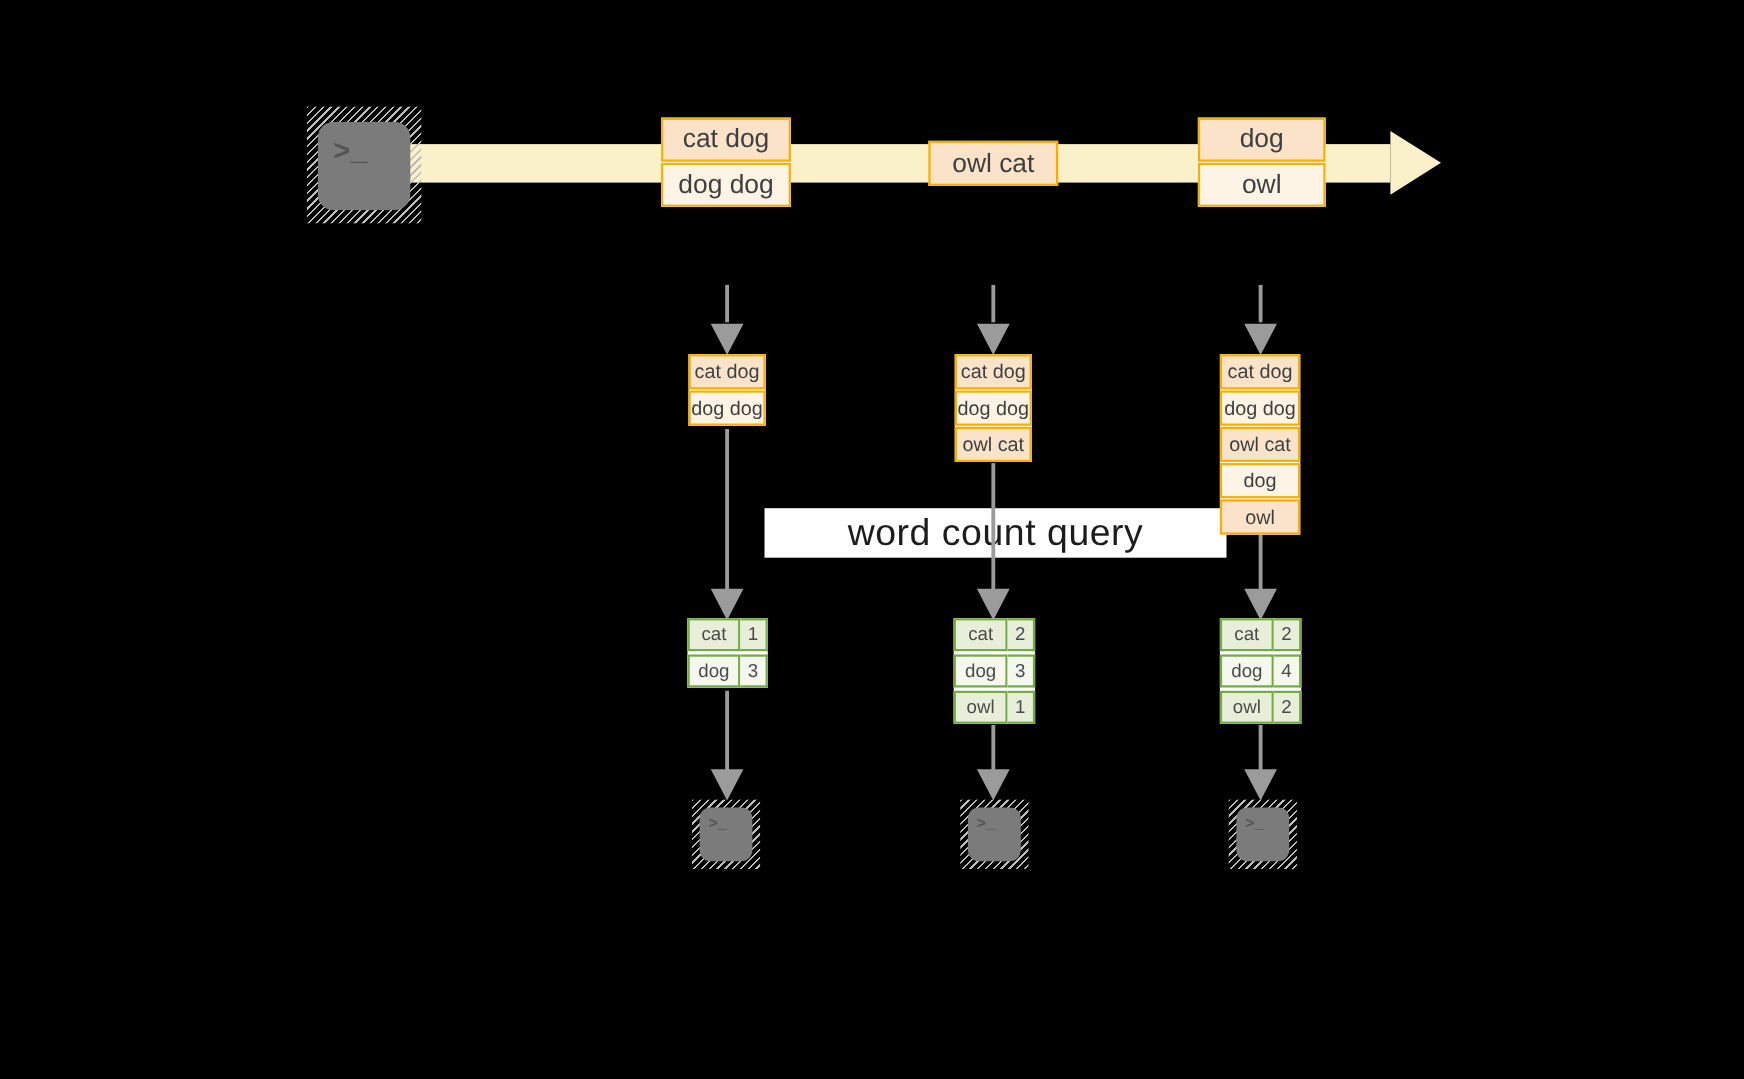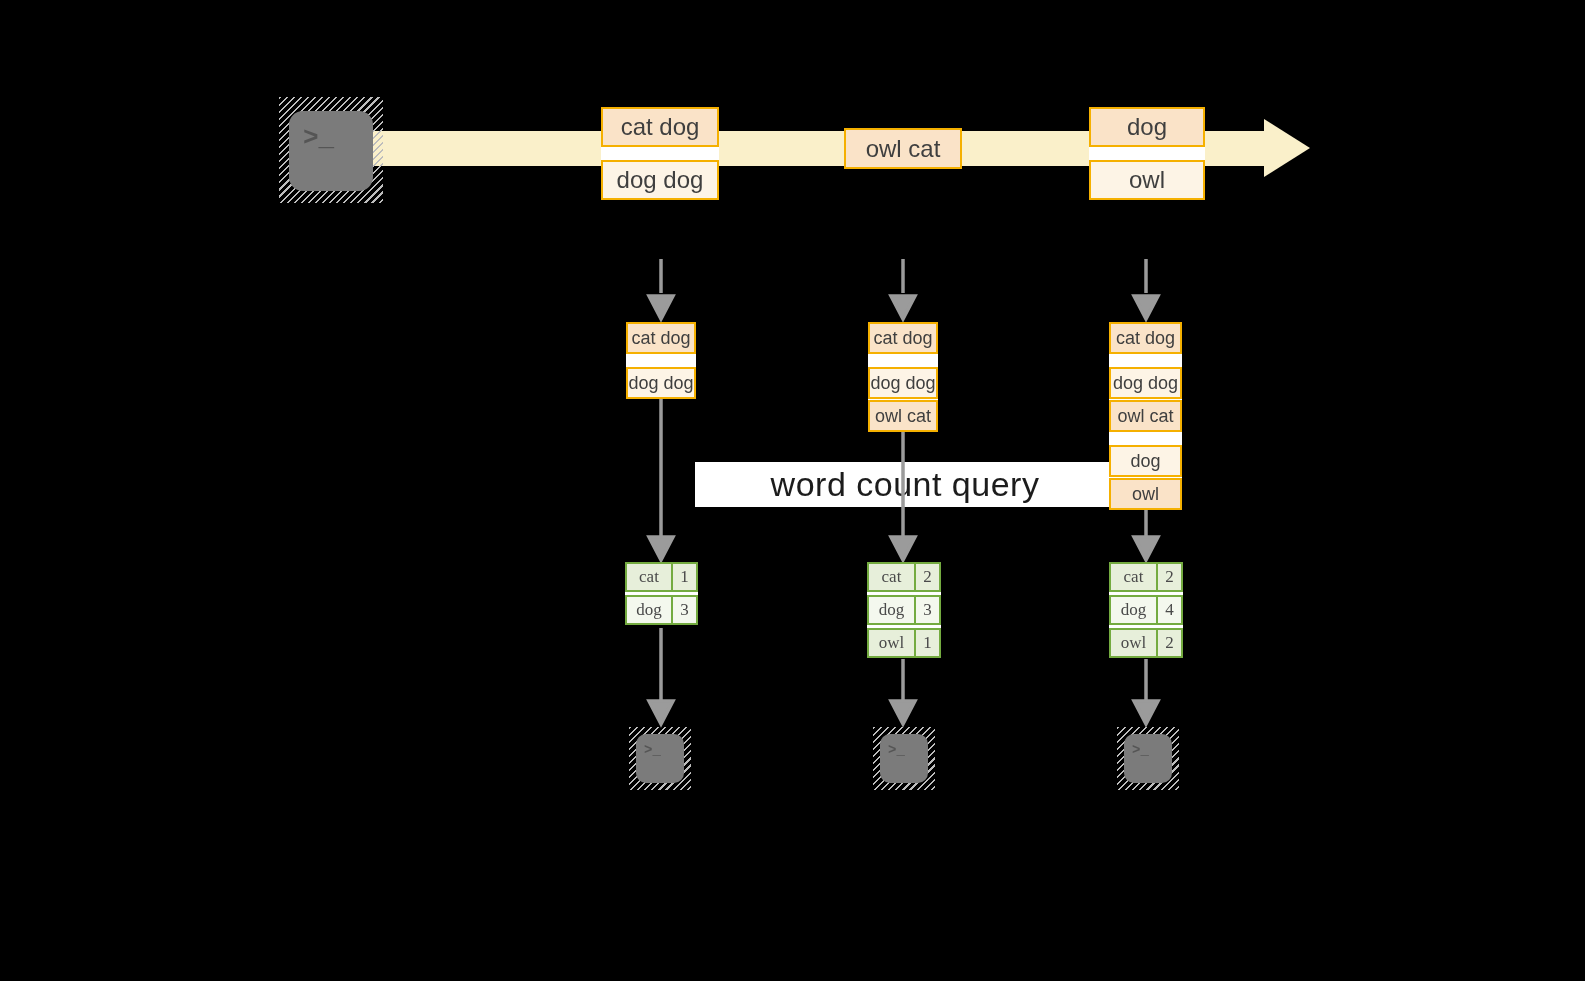--- a/index.html
+++ b/index.html
@@ -24,25 +24,25 @@
     border-top:29px solid transparent;border-bottom:29px solid transparent;
     border-left:46px solid var(--band);}
 
   
   .stack{position:absolute;display:flex;flex-direction:column;gap:1px;background:#fff;}
   .stack .row{box-sizing:border-box;border:2.5px solid var(--amber);
     display:flex;align-items:center;justify-content:center;color:var(--ink);}
   .ev .row{height:40px;font-size:24px;}
   .ev2 .row{height:41px;}
   .qu .row{height:32px;font-size:18px;}
-  .fa{background:var(--peach);} .fb{background:var(--cream);margin-top:12px;}
+  .fa{background:var(--peach);} .fb{background:var(--cream);}
 
   
   .gtable{position:absolute;display:flex;flex-direction:column;gap:3px;background:#fff;}
-  .grow{display:flex;font-family:Liberation Serif, serif;}
+  .grow{display:flex;}
   .gcell{box-sizing:border-box;border:2.5px solid var(--green);height:30px;
     display:flex;align-items:center;justify-content:center;color:#4A4A4A;font-size:17px;}
   .gword{flex:1;}
   .gnum{width:25px;border-left:0;}
   .ga{background:var(--cellg);} .gb{background:var(--cellw);}
 
   
   #query-box{position:absolute;left:695px;top:462px;width:420px;height:45px;background:#fff;
     display:flex;align-items:center;justify-content:center;z-index:1;}
   #query-box span{font-size:34px;color:var(--qink);letter-spacing:0.5px;}

